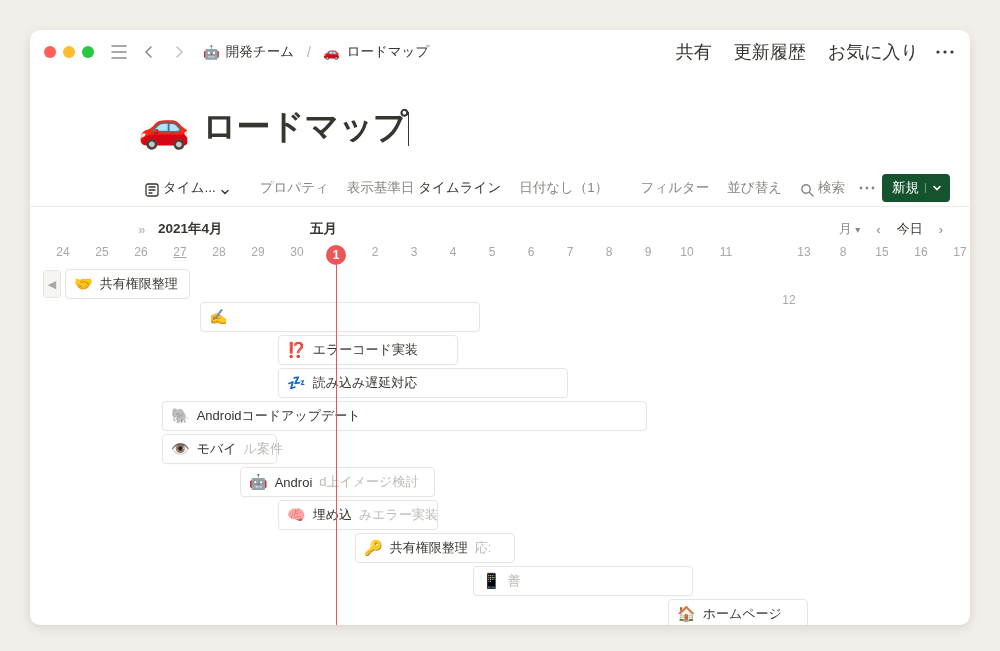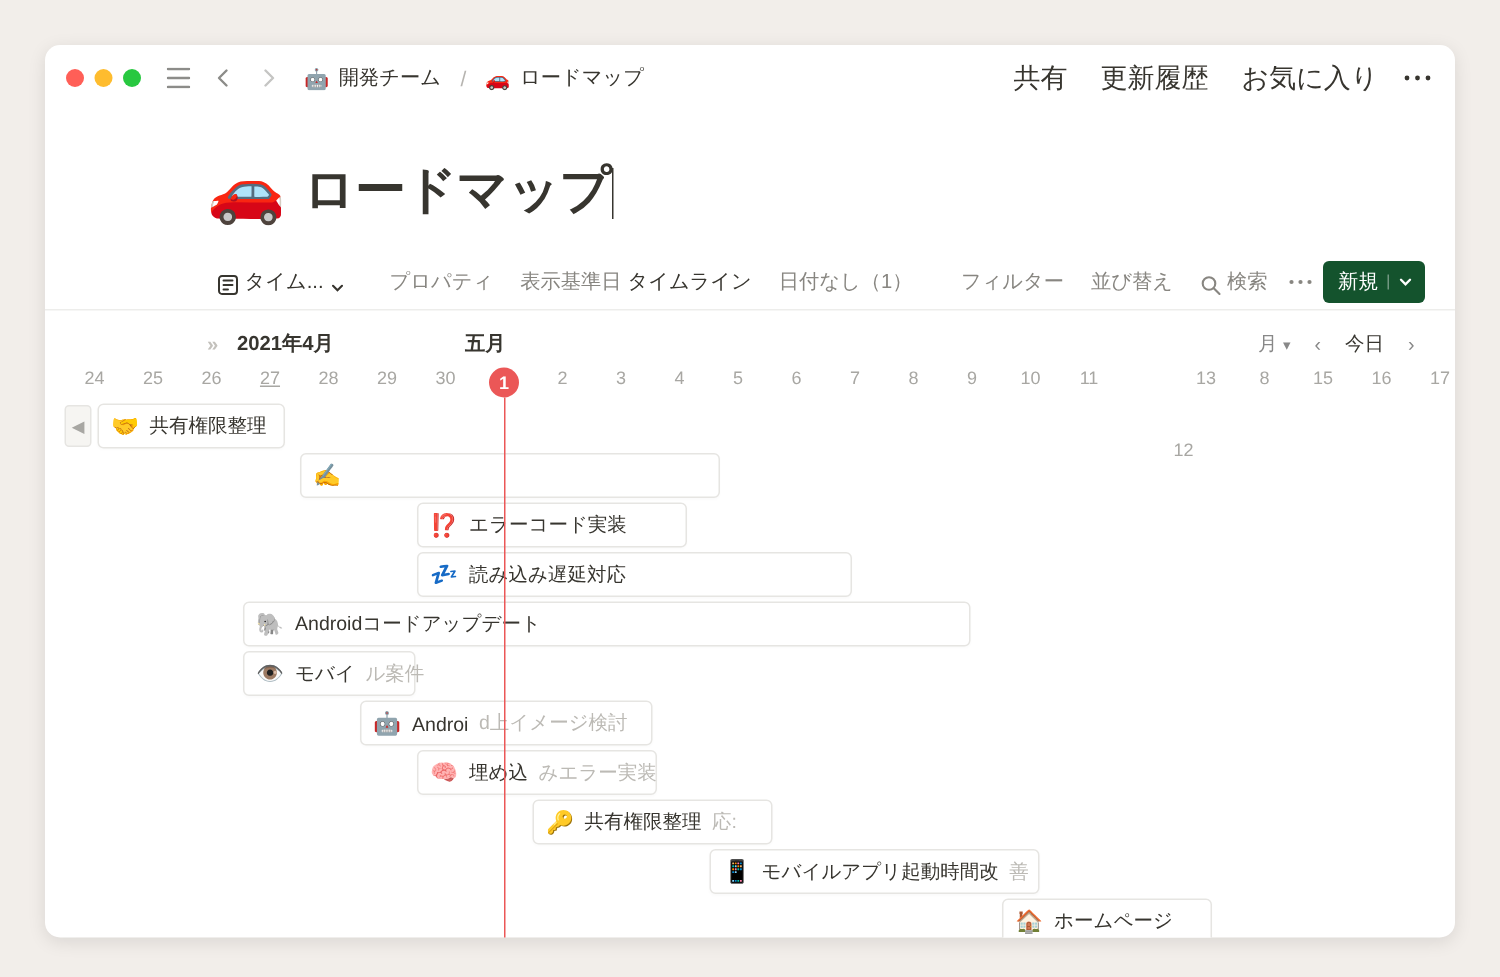--- a/index.html
+++ b/index.html
@@ -214,21 +214,20 @@
         <span>埋め込</span>
         <span class="fade">みエラー実装</span>
       </div>
       <div class="task" style="left: 325px; top: 264px; width: 160px;">
         <span class="em">🔑</span>
         <span>共有権限整理</span>
         <span class="fade">応:</span>
       </div>
       <div class="task" style="left: 443px; top: 297px; width: 220px;">
         <span class="em">📱</span>
-        <span>モバイルアプリ起動時間改</span>
         <span class="fade">善</span>
       </div>
       <div class="task" style="left: 638px; top: 330px; width: 140px;">
         <span class="em">🏠</span>
         <span>ホームページ</span>
       </div>
     </div>
 </div>
 
 </body></html>

